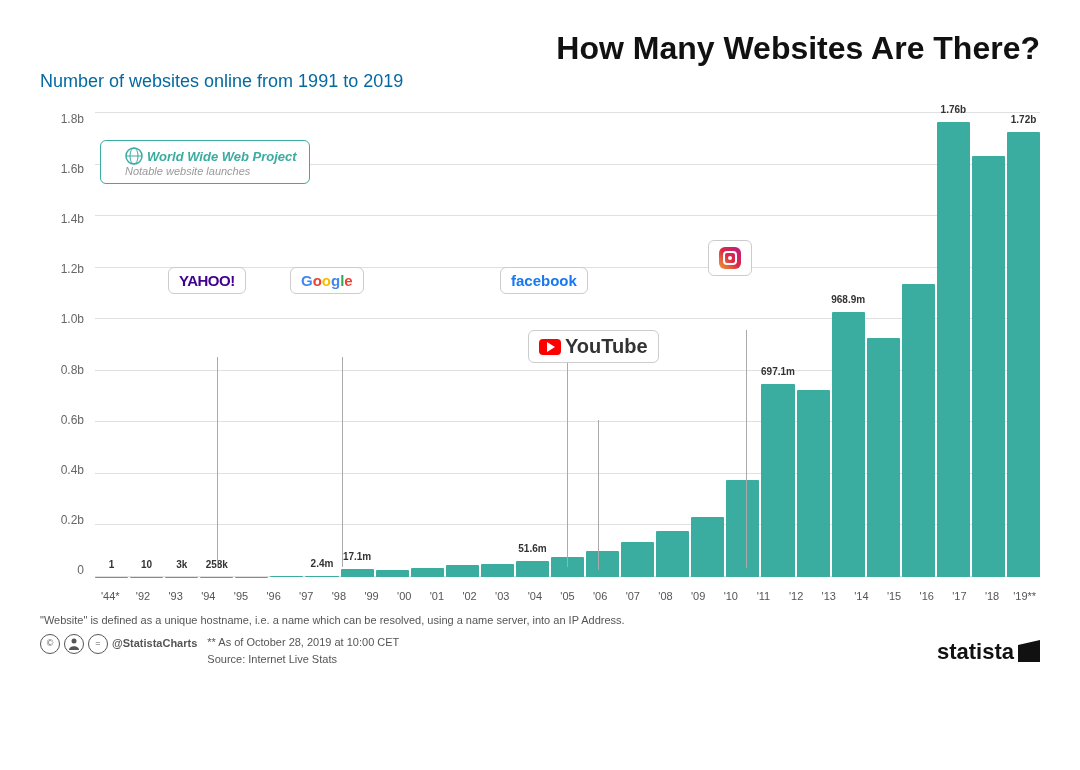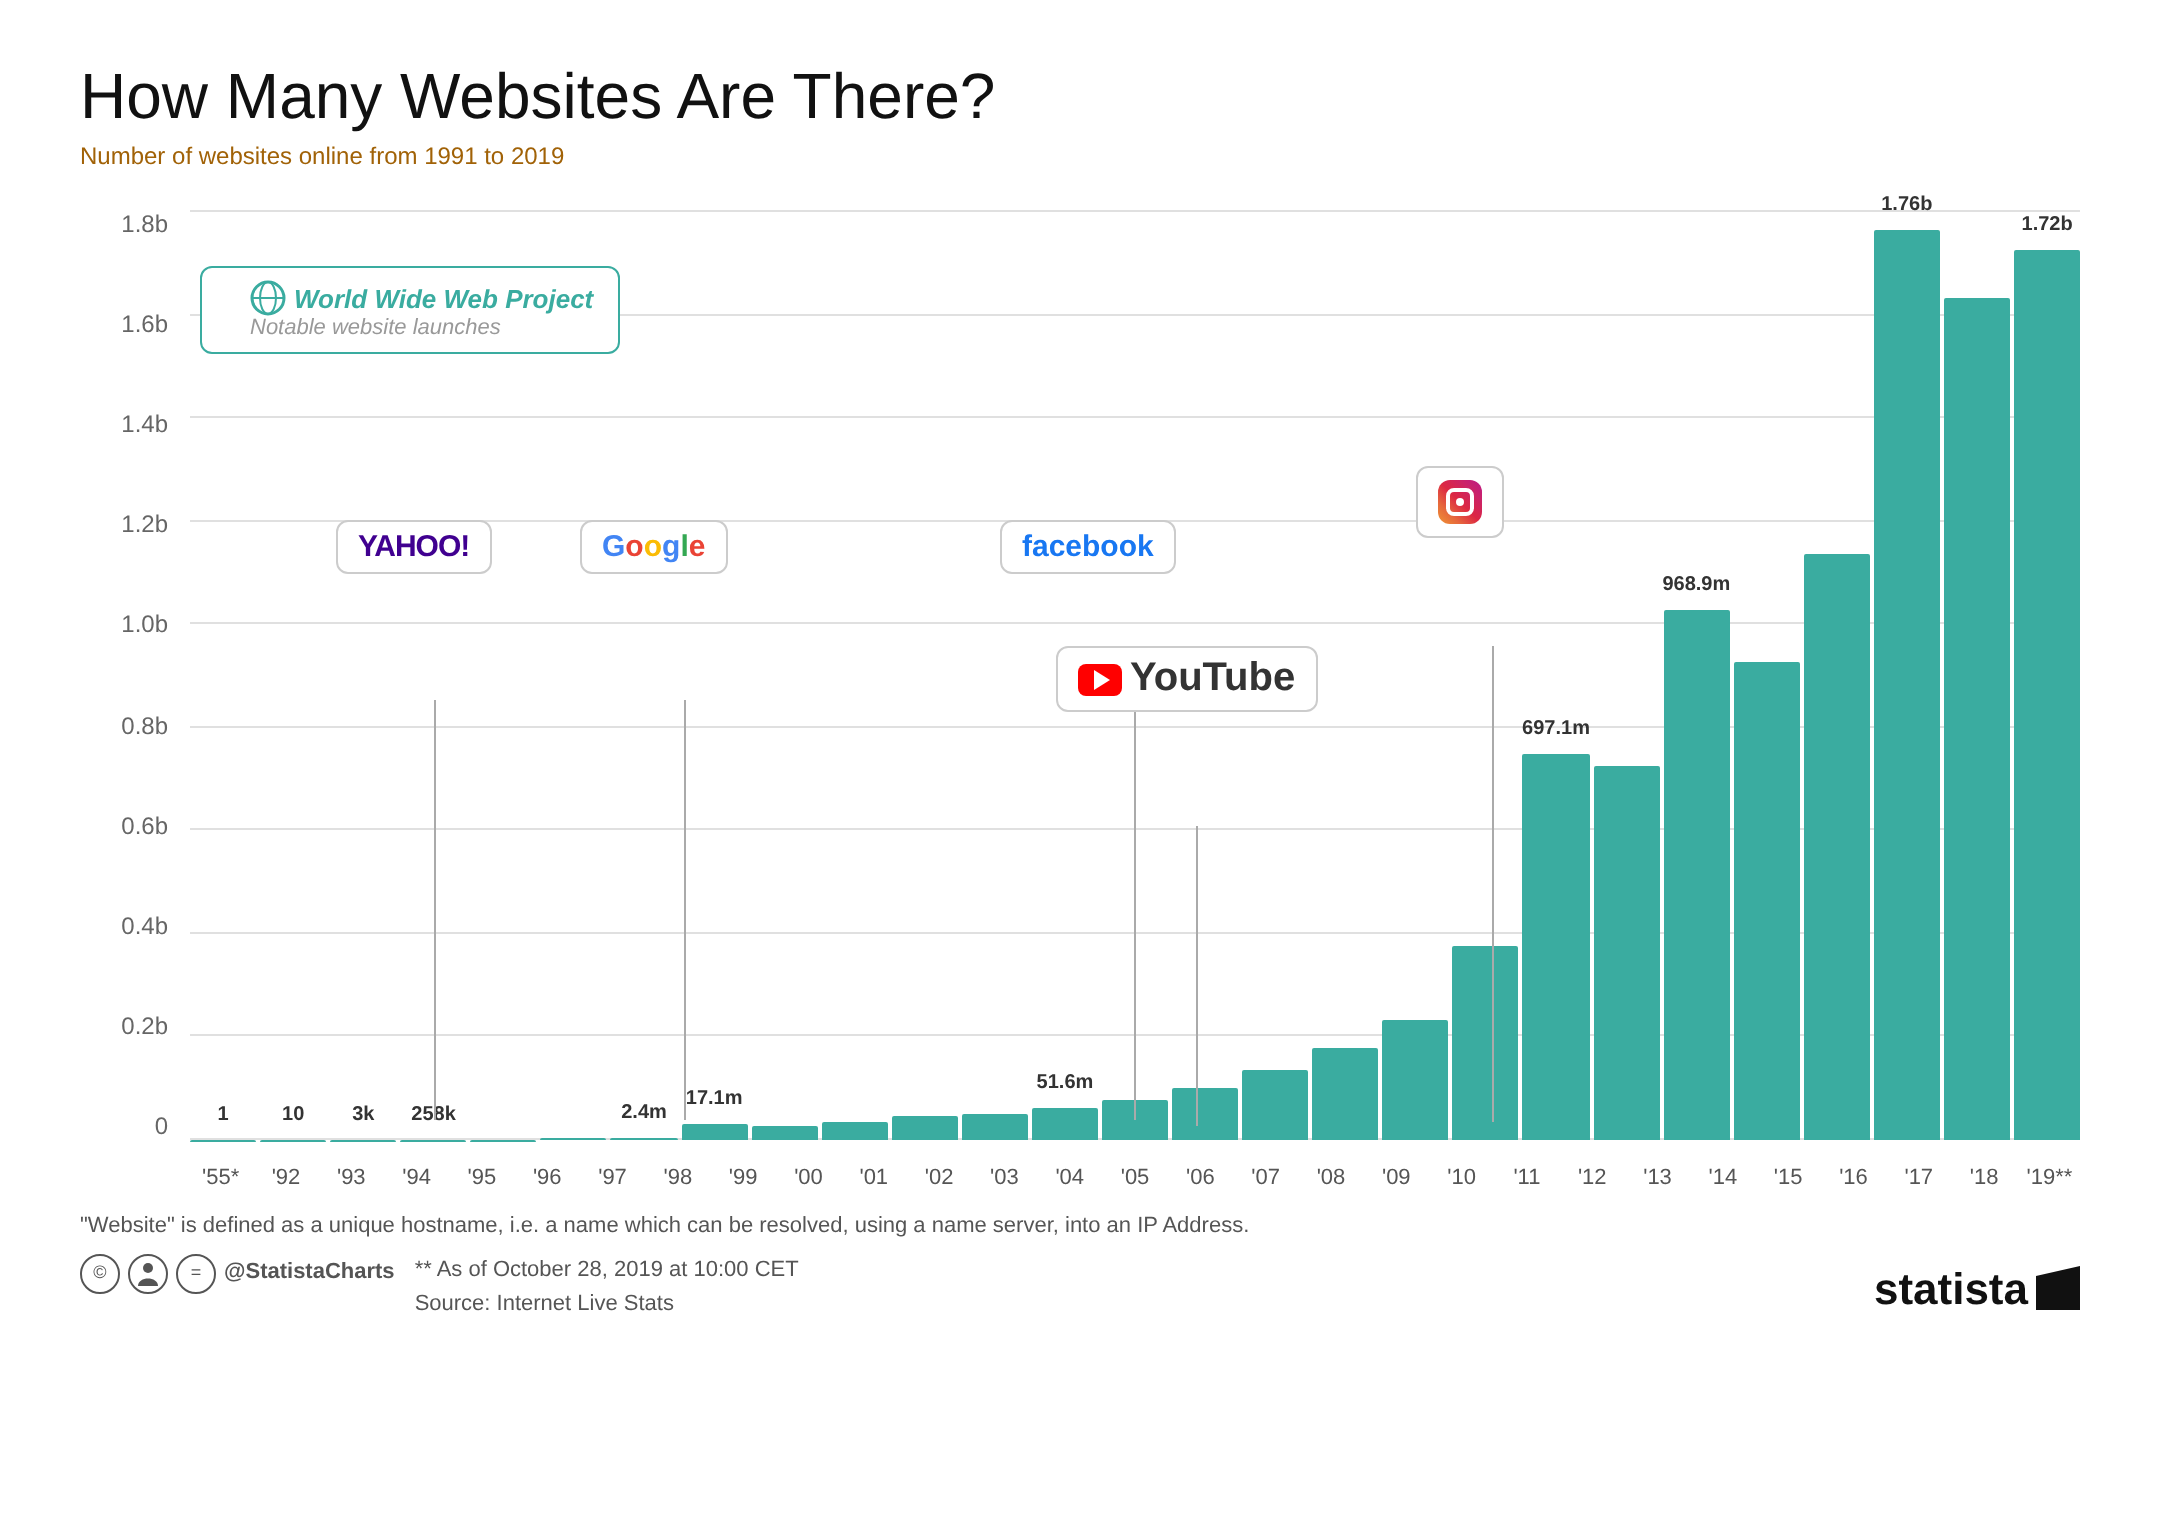--- a/index.html
+++ b/index.html
@@ -12,27 +12,28 @@
     }
     .chart-container {
       width: 1080px;
       height: 770px;
       padding: 30px 40px 20px 40px;
       background: #fff;
       position: relative;
     }
     .title {
       font-size: 32px;
-      font-weight: 400;
+      font-weight: 700;
       color: #111;
       margin-bottom: 4px;
+      text-align: right;
     }
     .subtitle {
-      font-size: 12px;
-      color: #a16207;
+      font-size: 18px;
+      color: #0369a1;
       margin-bottom: 20px;
     }
     .chart-area {
       position: relative;
       width: 100%;
       height: 490px;
     }
     .y-axis {
       position: absolute;
       left: 0;
@@ -392,21 +393,21 @@
           <div class="bar" style="height: 90.6%;"></div>
         </div>
         <div class="bar-wrapper">
           <div class="bar" style="height: 95.6%;">
             <span class="bar-value">1.72b</span>
           </div>
         </div>
       </div>
 
     <div class="x-labels" id="x-labels">
-        <div class="x-label">'55*</div>
+        <div class="x-label">'44*</div>
         <div class="x-label">'92</div>
         <div class="x-label">'93</div>
         <div class="x-label">'94</div>
         <div class="x-label">'95</div>
         <div class="x-label">'96</div>
         <div class="x-label">'97</div>
         <div class="x-label">'98</div>
         <div class="x-label">'99</div>
         <div class="x-label">'00</div>
         <div class="x-label">'01</div>

